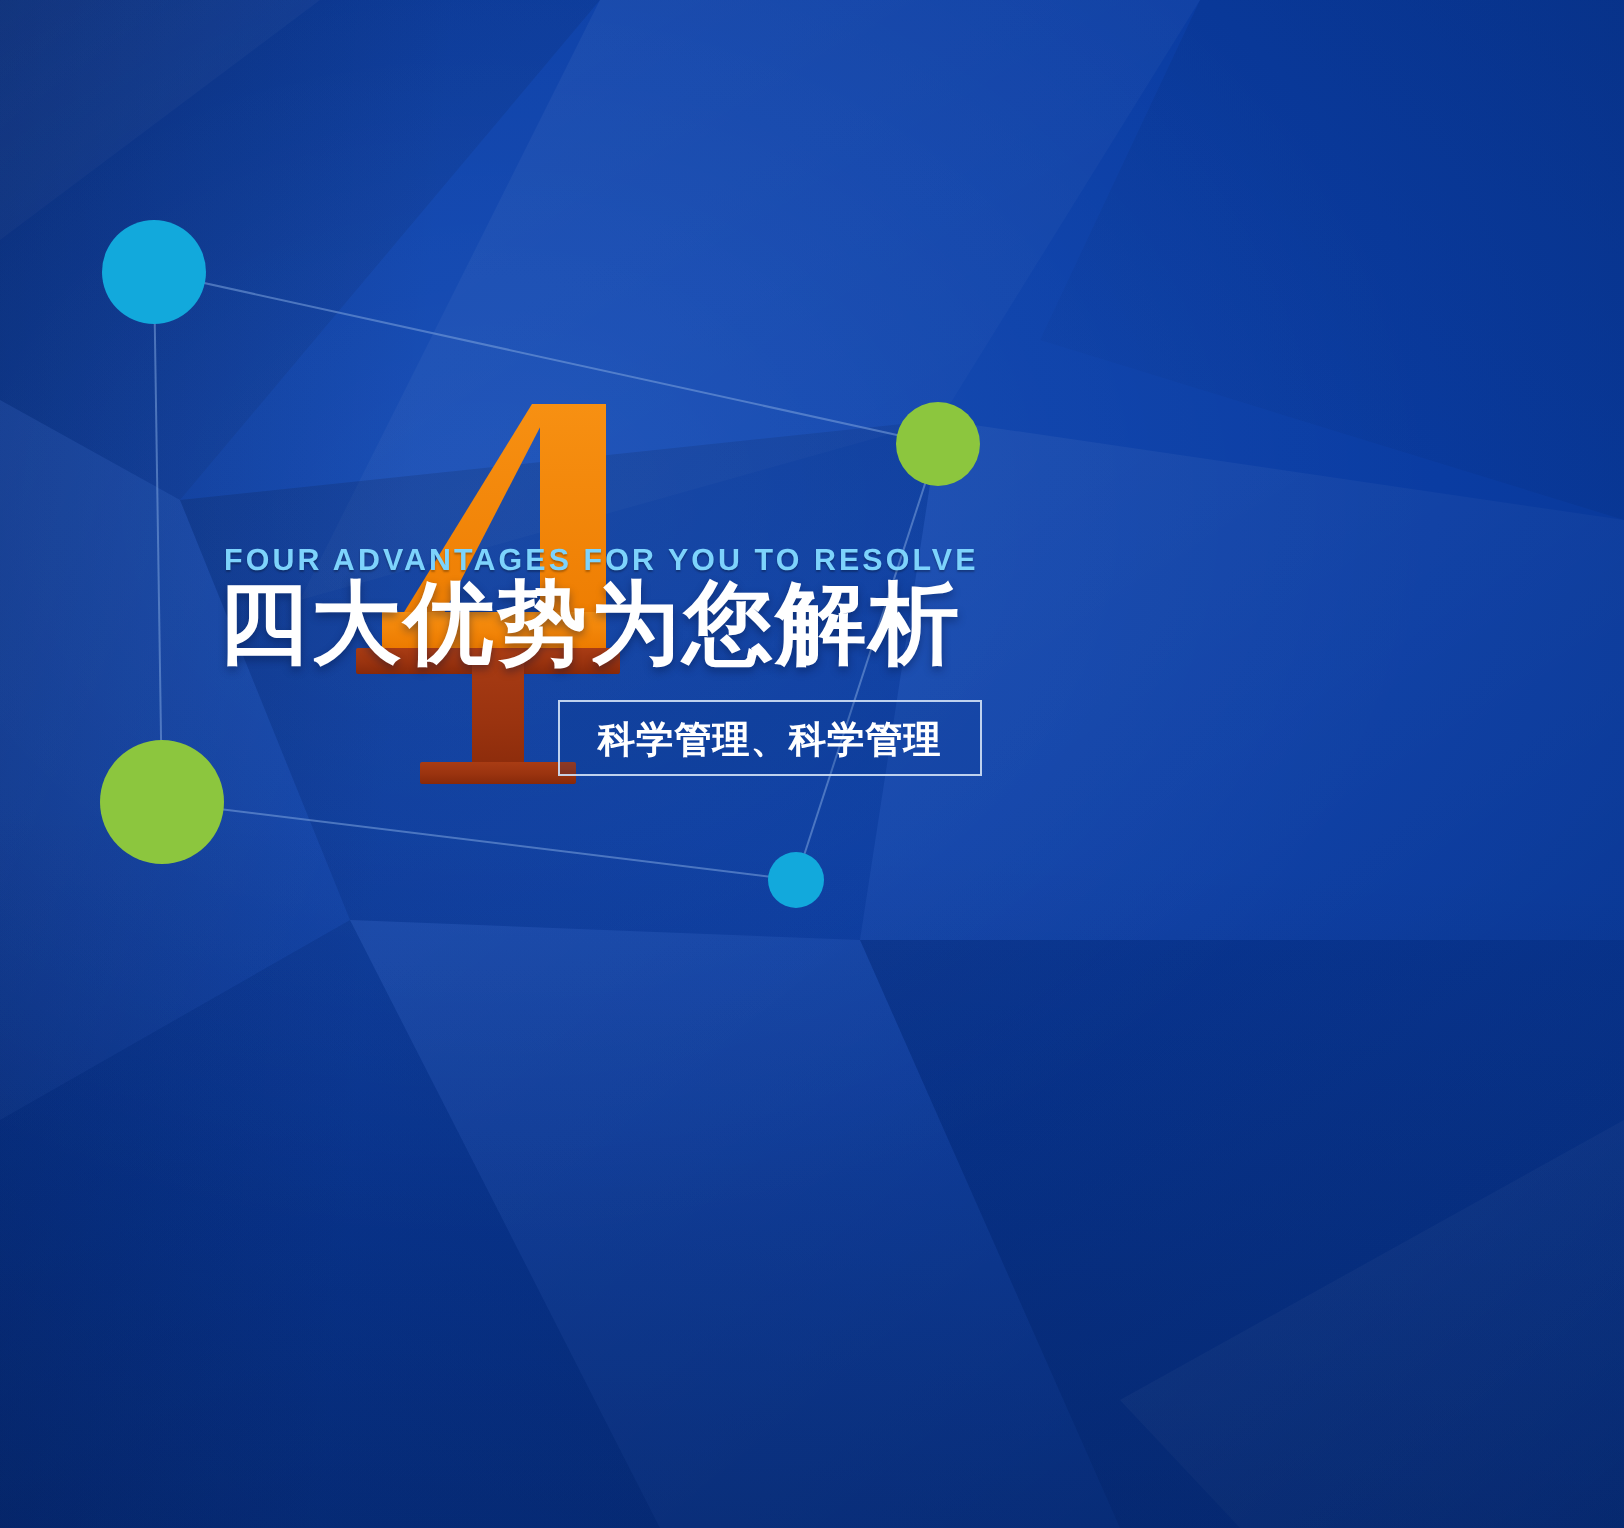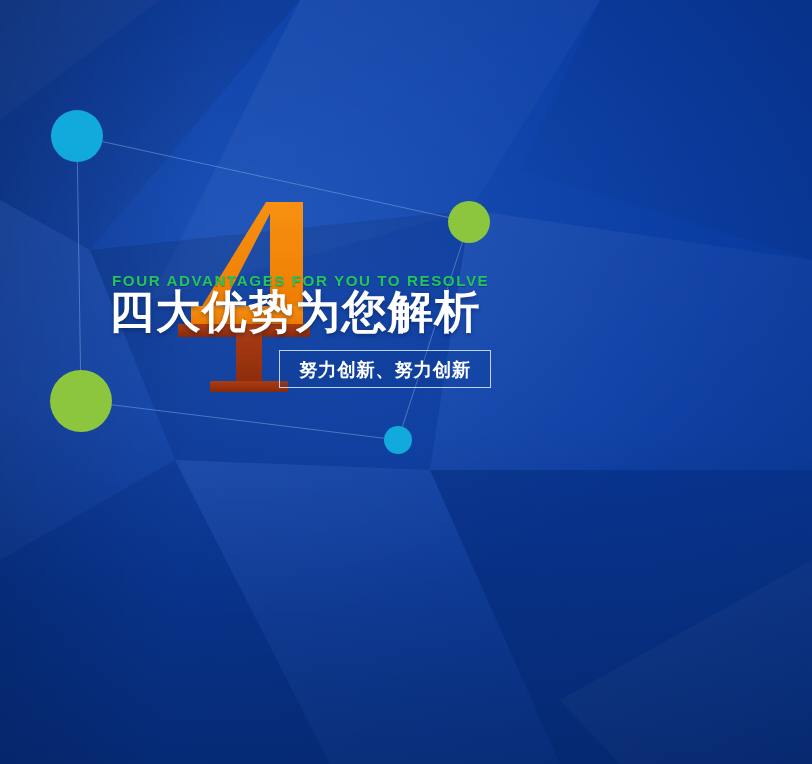--- a/index.html
+++ b/index.html
@@ -63,21 +63,21 @@
     pointer-events: none;
   }
 
   .kicker {
     position: absolute;
     left: 0px;
     top: 76px;
     font-size: 15.2px;
     font-weight: 700;
     letter-spacing: 1.55px;
-    color: #22c55e;
+    color: #7dd3fc;
     white-space: nowrap;
     text-shadow: 0 1px 1px rgba(0,0,0,0.28);
   }
 
   .headline {
     position: absolute;
     left: -3px;
     top: 92px;
     font-size: 45px;
     line-height: 1.08;
@@ -187,17 +187,17 @@
         <path d="M92 6 l10 0 l-63 122 l-22 0 z"></path>
         <path d="M17 110 h112 v18 h-112 z"></path>
       </g>
     </svg>
 
     <div class="kicker">FOUR ADVANTAGES FOR YOU TO RESOLVE</div>
 
     <div class="headline">四大优势为您解析</div>
 
     <div class="tagline-badge">
-      <span>努力创新、努力创新</span>
+      <span>科学管理、科学管理</span>
     </div>
 
   </div>
 </div>
 
 </body></html>

